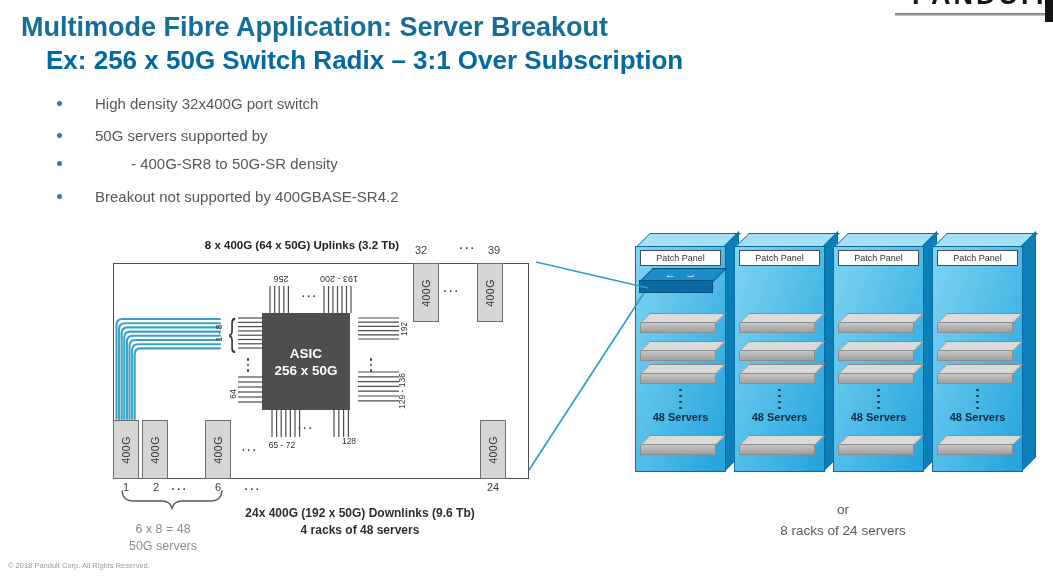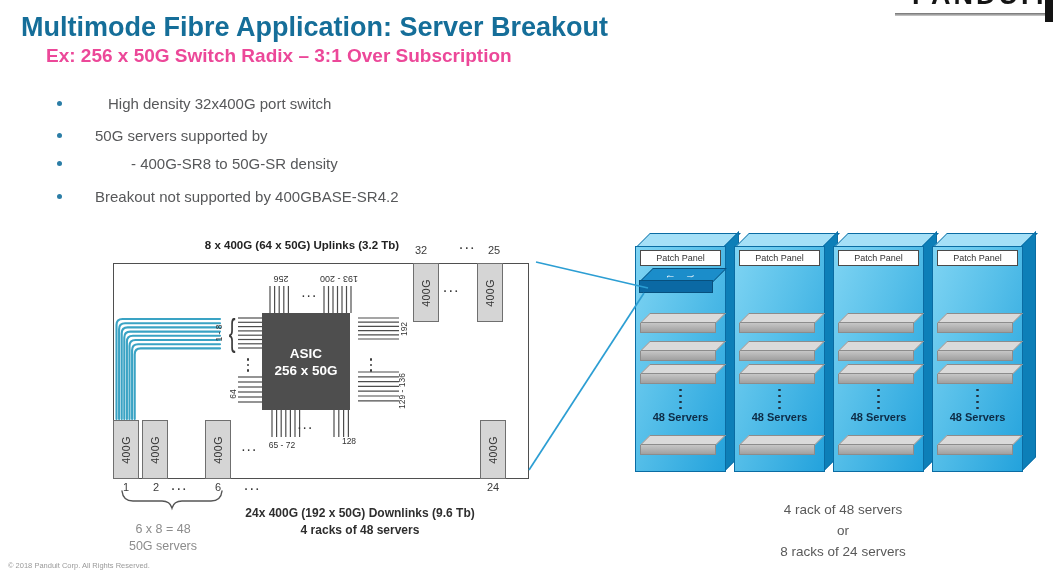--- a/index.html
+++ b/index.html
@@ -7,21 +7,21 @@
     position:relative;width:1053px;height:579px;background:#ffffff;
     font-family:"Liberation Sans","DejaVu Sans",sans-serif;overflow:hidden;
     margin:0 auto;
   }
   
   .logo-letters{position:absolute;left:912px;top:0;width:133px;height:9px;overflow:hidden;}
   .logo-letters span{display:block;margin-top:-20px;font-size:27px;font-weight:bold;letter-spacing:3px;color:#141414;white-space:nowrap;}
   .logo-line{position:absolute;left:895px;top:13px;width:150px;height:3px;background:linear-gradient(180deg,#6f6f6f,#cfcfcf);}
   .logo-bar{position:absolute;left:1045px;top:0;width:8px;height:22px;background:#131313;}
   .title{position:absolute;left:21px;top:12px;font-size:27px;font-weight:bold;color:#156e99;white-space:nowrap;}
-  .subtitle{position:absolute;left:46px;top:45px;font-size:19px;font-weight:bold;color:#ec4899;white-space:nowrap;}
+  .subtitle{position:absolute;left:46px;top:45px;font-size:26px;font-weight:bold;color:#0369a1;white-space:nowrap;}
   
   .bullet{position:absolute;font-size:15px;color:#57585a;white-space:nowrap;}
   .bdot{position:absolute;width:5px;height:5px;border-radius:50%;background:#2b7da6;}
   
   .rack-caption{position:absolute;left:648px;top:184px;width:380px;text-align:center;
     font-size:13px;font-style:italic;color:#3f3f3f;line-height:18px;}
   
   .sw-rect{position:absolute;left:113px;top:263px;width:414px;height:214px;border:1.4px solid #4f4f4f;background:#fff;z-index:2;}
   .uplink-label{position:absolute;left:142px;top:239px;width:320px;text-align:center;font-size:11.5px;font-weight:bold;color:#222;z-index:6;}
   .asic{position:absolute;left:262px;top:313px;width:88px;height:97px;background:#4e4e4e;z-index:6;
@@ -67,35 +67,35 @@
   <div class="logo-letters">
     <span>PANDUIT</span>
   </div>
   <div class="logo-line"></div>
   <div class="logo-bar"></div>
 
   <div class="title">Multimode Fibre Application: Server Breakout</div>
   <div class="subtitle">Ex: 256 x 50G Switch Radix –  3:1 Over Subscription</div>
 
   <span class="bdot" style="left:57px;top:101px;"></span>
-  <div class="bullet" style="left:108px;top:95px;">High density 32x400G port switch</div>
+  <div class="bullet" style="left:95px;top:95px;">High density 32x400G port switch</div>
   <span class="bdot" style="left:57px;top:133px;"></span>
   <div class="bullet" style="left:95px;top:127px;">50G servers supported by</div>
   <span class="bdot" style="left:57px;top:161px;"></span>
   <div class="bullet" style="left:131px;top:155px;">- 400G-SR8 to 50G-SR density</div>
   <span class="bdot" style="left:57px;top:194px;"></span>
   <div class="bullet" style="left:95px;top:188px;">Breakout not supported by 400GBASE-SR4.2</div>
 
 
   <div class="sw-rect"></div>
   <div class="uplink-label">8 x 400G (64 x 50G) Uplinks (3.2 Tb)</div>
 
   <div class="cnum" style="left:421px;top:250px;">32</div>
   <div class="cnum hdots" style="left:468px;top:248px;">···</div>
-  <div class="cnum" style="left:494px;top:250px;">25</div>
+  <div class="cnum" style="left:494px;top:250px;">39</div>
 
   <div class="pbox" style="left:413px;top:263px;">
     <span class="vlabel">400G</span>
   </div>
   <div class="cnum hdots" style="left:452px;top:291px;">···</div>
   <div class="pbox" style="left:477px;top:263px;">
     <span class="vlabel">400G</span>
   </div>
 
   <div class="pbox" style="left:113px;top:420px;">
@@ -357,20 +357,19 @@
         </div>
       <div class="srv48">48 Servers</div>
       <div class="shelf" style="top:188px;">
           <div class="shtop"></div>
           <div class="shfront"></div>
         </div>
     </div>
   </div>
 
   <div class="racks-footer">
-    <div>4 rack of 48 servers</div>
     <div>or</div>
     <div>8 racks of 24 servers</div>
   </div>
 
   <div class="copyright">© 2018 Panduit Corp.  All Rights Reserved.</div>
 
 </div>
 
 </body></html>

